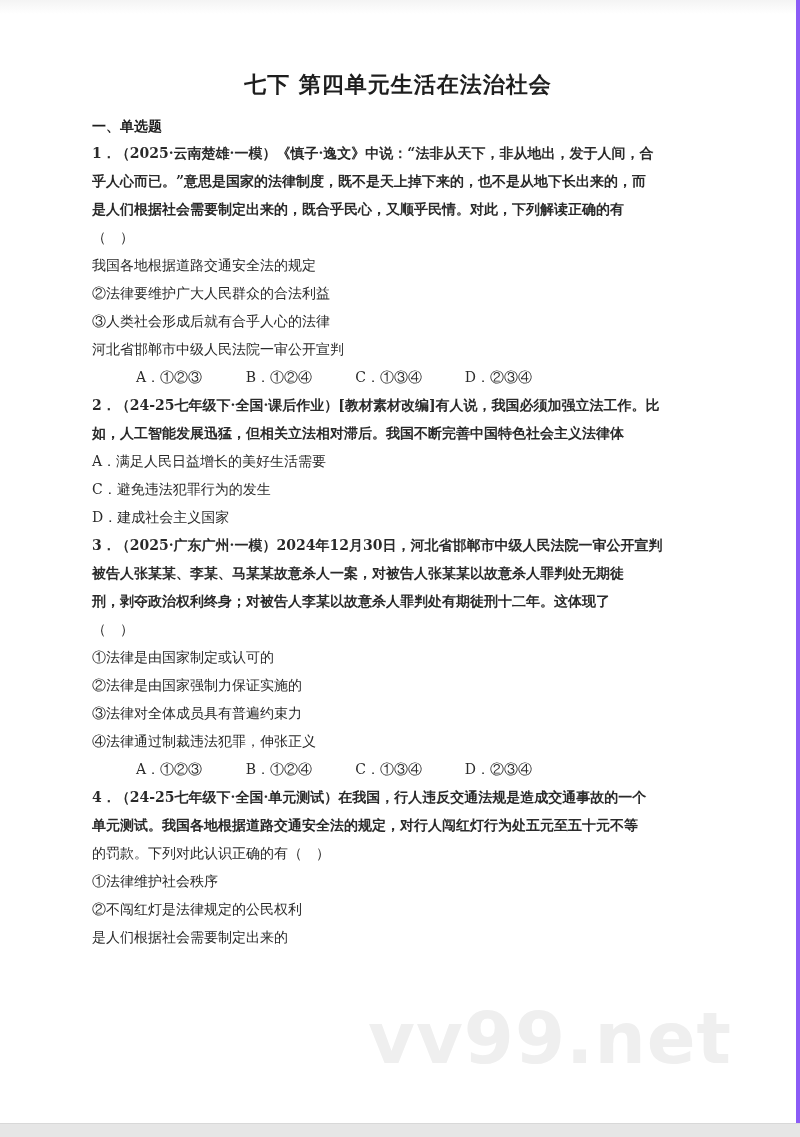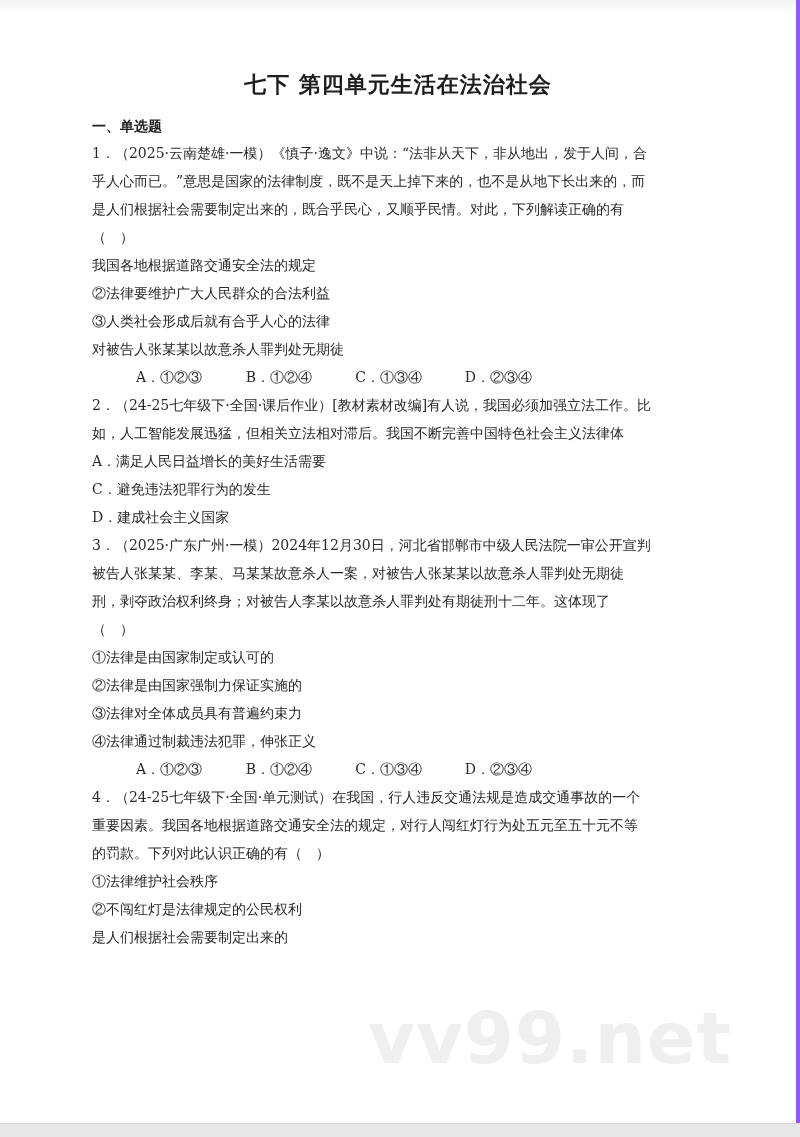--- a/index.html
+++ b/index.html
@@ -68,20 +68,21 @@
     }
     .line {
       font-size: 14px;
       height: 28px;
       line-height: 28px;
       white-space: nowrap;
       color: #2a2a2a;
     }
     .line.stem {
       text-align: justify;
+      font-weight: bold;
     }
     .choices {
       display: flex;
       font-size: 14px;
       height: 28px;
       line-height: 28px;
     }
     .choices .choice {
       width: 110px;
       text-align: right;
@@ -110,21 +111,21 @@
     <div class="section-heading">一、单选题</div>
 
     <div>
       <div class="line stem">1．（2025·云南楚雄·一模）《慎子·逸文》中说：“法非从天下，非从地出，发于人间，合</div>
       <div class="line stem">乎人心而已。”意思是国家的法律制度，既不是天上掉下来的，也不是从地下长出来的，而</div>
       <div class="line stem">是人们根据社会需要制定出来的，既合乎民心，又顺乎民情。对此，下列解读正确的有</div>
       <div class="line">（　）</div>
       <div class="line">我国各地根据道路交通安全法的规定</div>
       <div class="line">②法律要维护广大人民群众的合法利益</div>
       <div class="line">③人类社会形成后就有合乎人心的法律</div>
-      <div class="line">对被告人张某某以故意杀人罪判处无期徒</div>
+      <div class="line">河北省邯郸市中级人民法院一审公开宣判</div>
       <div class="choices">
         <span class="choice">A．①②③</span>
         <span class="choice">B．①②④</span>
         <span class="choice">C．①③④</span>
         <span class="choice">D．②③④</span>
       </div>
     </div>
 
     <div>
       <div class="line stem">2．（24-25七年级下·全国·课后作业）[教材素材改编]有人说，我国必须加强立法工作。比</div>
@@ -146,21 +147,21 @@
       <div class="choices">
         <span class="choice">A．①②③</span>
         <span class="choice">B．①②④</span>
         <span class="choice">C．①③④</span>
         <span class="choice">D．②③④</span>
       </div>
     </div>
 
     <div>
       <div class="line stem">4．（24-25七年级下·全国·单元测试）在我国，行人违反交通法规是造成交通事故的一个</div>
-      <div class="line stem">重要因素。我国各地根据道路交通安全法的规定，对行人闯红灯行为处五元至五十元不等</div>
+      <div class="line stem">单元测试。我国各地根据道路交通安全法的规定，对行人闯红灯行为处五元至五十元不等</div>
       <div class="line">的罚款。下列对此认识正确的有（　）</div>
       <div class="line">①法律维护社会秩序</div>
       <div class="line">②不闯红灯是法律规定的公民权利</div>
       <div class="line">是人们根据社会需要制定出来的</div>
     </div>
   </div>
 
   <div class="watermark">vv99.net</div>
 </div>
 

